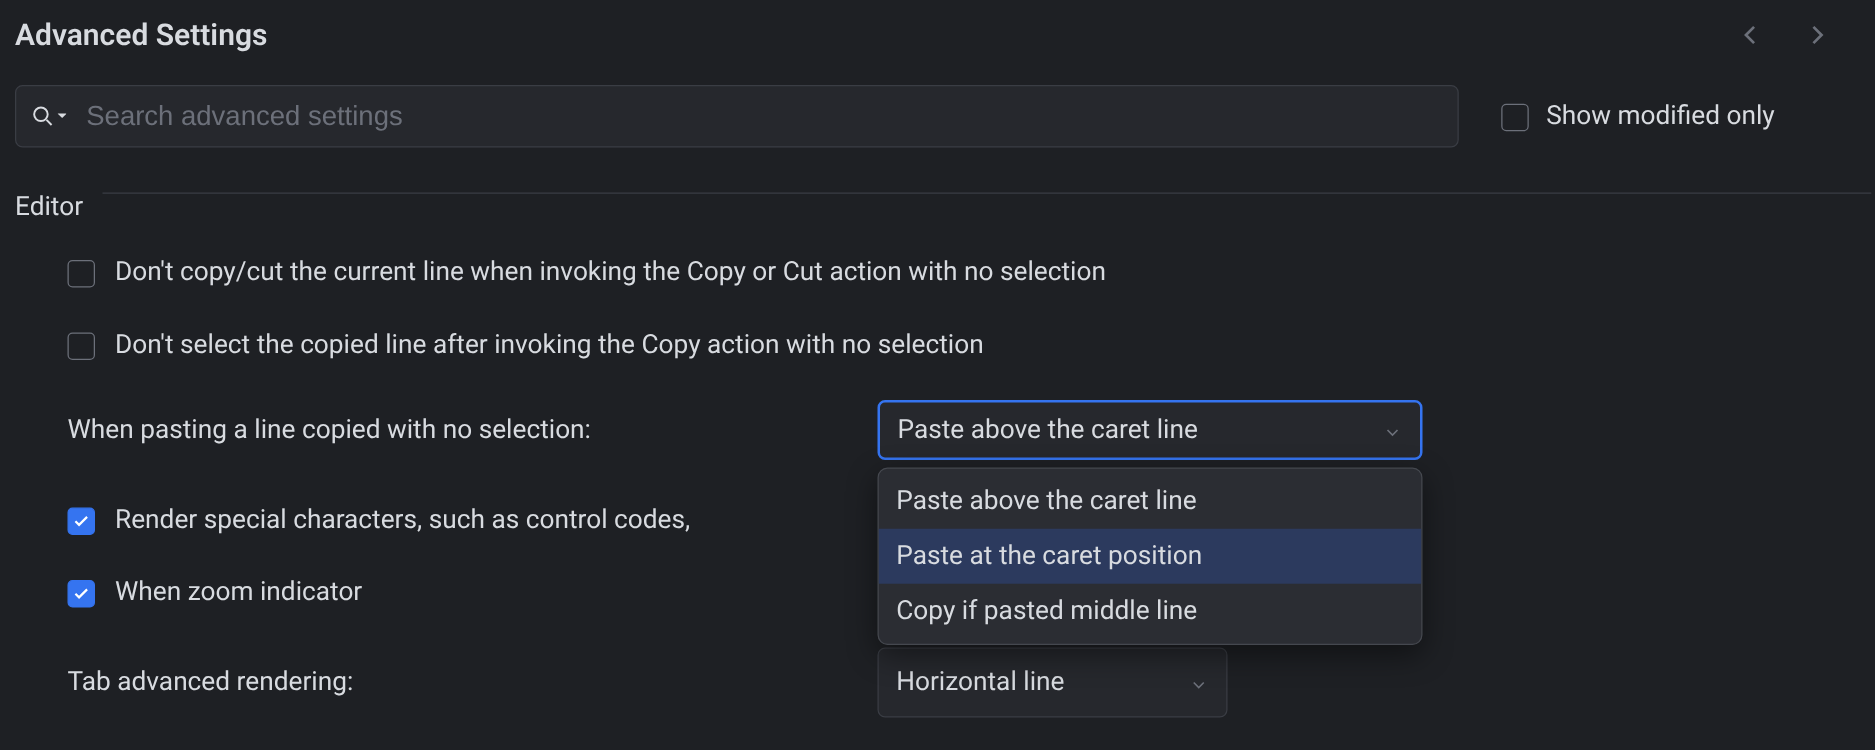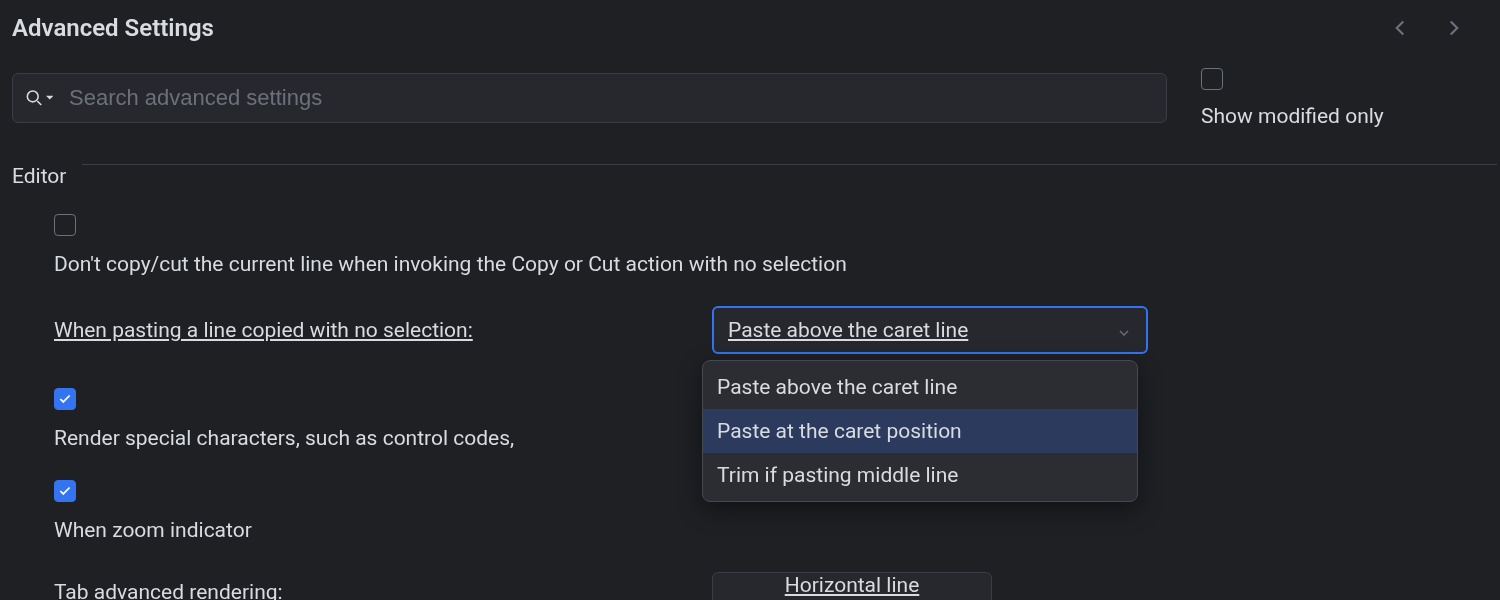--- a/index.html
+++ b/index.html
@@ -27,39 +27,39 @@
 
   .search-row{display:flex;align-items:center;gap:34px;margin-bottom:36px;}
   .search-box{flex:0 0 1155px;height:50px;border:1px solid var(--border);border-radius:6px;
     background:var(--input-bg);display:flex;align-items:center;padding:0 12px;}
   .search-icon{width:28px;height:28px;color:var(--fg);display:flex;align-items:center;position:relative;}
   .search-icon svg{width:20px;height:20px;}
   .search-input{flex:1;background:transparent;border:none;outline:none;color:var(--fg);
     font-size:22px;margin-left:14px;}
   .search-input::placeholder{color:var(--fg-dim);}
 
-  .checkbox-row{display:flex;align-items:flex-start;gap:14px;flex-direction:column;}
+  .checkbox-row{display:flex;align-items:flex-end;gap:14px;}
   .checkbox{width:22px;height:22px;border:1.5px solid #6c707a;border-radius:4px;
     display:flex;align-items:center;justify-content:center;flex-shrink:0;}
   .checkbox.checked{background:var(--accent);border-color:var(--accent);}
   .checkbox.checked svg{width:14px;height:14px;color:#fff;}
 
   .section-header{font-size:21px;color:var(--fg);display:flex;align-items:flex-start;gap:10px;margin-bottom:26px;}
   .section-header .line{flex:1;height:1px;background:var(--border);margin-left:6px;}
 
   .settings-body{padding-left:42px;}
   .setting-row{display:flex;align-items:center;margin-bottom:30px;min-height:28px;position:relative;margin-top:24px;}
   .setting-row .checkbox-row{gap:16px;}
   .setting-row label{font-size:21px;}
 
-  .dropdown-row{display:flex;align-items:center;gap:10px;text-decoration:underline;}
+  .dropdown-row{display:flex;align-items:center;gap:0;}
   .dropdown-label{width:648px;font-size:21px;}
   .select{height:48px;border:2px solid var(--focus);border-radius:6px;background:var(--input-bg);
     display:flex;align-items:center;justify-content:space-between;padding:0 14px;min-width:436px;}
-  .select.small{border:1px solid var(--border);min-width:280px;height:40px;flex-direction:column;}
+  .select.small{border:1px solid var(--border);min-width:280px;height:56px;}
   .chev{width:16px;height:16px;color:var(--fg-dim);}
 
   .dropdown-menu{position:absolute;top:54px;left:648px;width:436px;background:var(--dropdown-bg);
     border:1px solid #45484f;border-radius:8px;box-shadow:0 8px 24px rgba(0,0,0,.45);
     padding:4px 0;z-index:10;}
   .dropdown-item{padding:10px 14px;font-size:21px;}
   .dropdown-item.hover{background:var(--dropdown-hover);}
 </style>
 </head>
 <body>
@@ -108,36 +108,42 @@
 
   <div class="settings-body">
 
     <div class="setting-row">
       <div class="checkbox-row">
         <span class="checkbox"></span>
         <label>Don't copy/cut the current line when invoking the Copy or Cut action with no selection</label>
       </div>
     </div>
 
+    <div class="setting-row">
+      <div class="checkbox-row">
+        <span class="checkbox"></span>
+        <label>Don't select the copied line after invoking the Copy action with no selection</label>
+      </div>
+    </div>
 
     <div class="setting-row dropdown-row" style="margin-bottom:34px;">
       <div class="dropdown-label">When pasting a line copied with no selection:</div>
       <div class="select">
         <span>Paste above the caret line</span>
         <span class="chev">
           <svg viewBox="0 0 24 24" fill="none" stroke="currentColor" stroke-width="2">
               <path d="M6 9l6 6 6-6"></path>
             </svg>
         </span>
       </div>
 
       <div class="dropdown-menu">
         <div class="dropdown-item">Paste above the caret line</div>
         <div class="dropdown-item hover">Paste at the caret position</div>
-        <div class="dropdown-item">Trim if pasting middle line</div>
+        <div class="dropdown-item">Copy if pasted middle line</div>
 
       </div>
     </div>
 
     <div class="setting-row">
       <div class="checkbox-row">
         <span class="checkbox checked">
           <svg viewBox="0 0 24 24" fill="none" stroke="currentColor" stroke-width="3">
               <path d="M4 12l5 5L20 6"></path>
             </svg>

